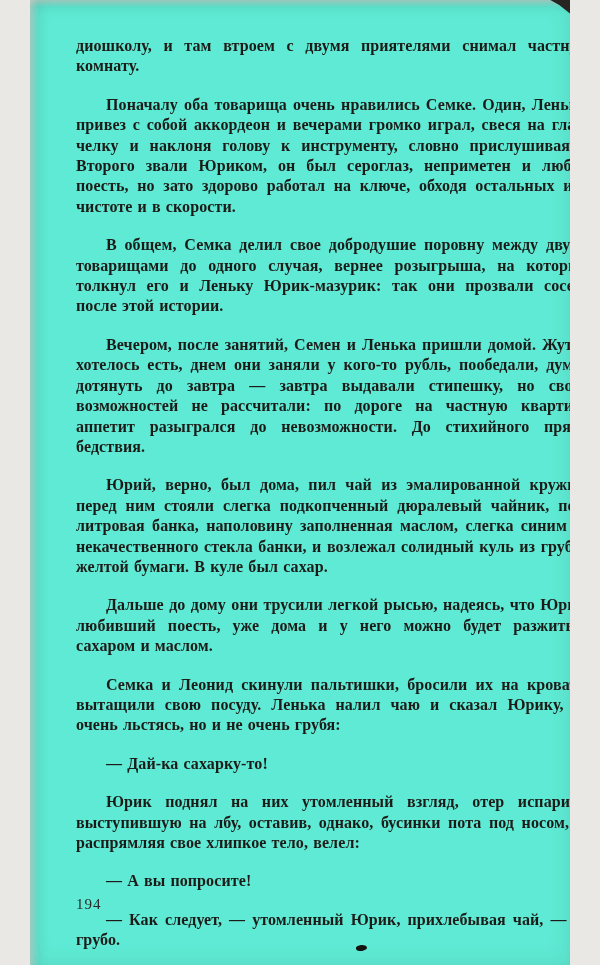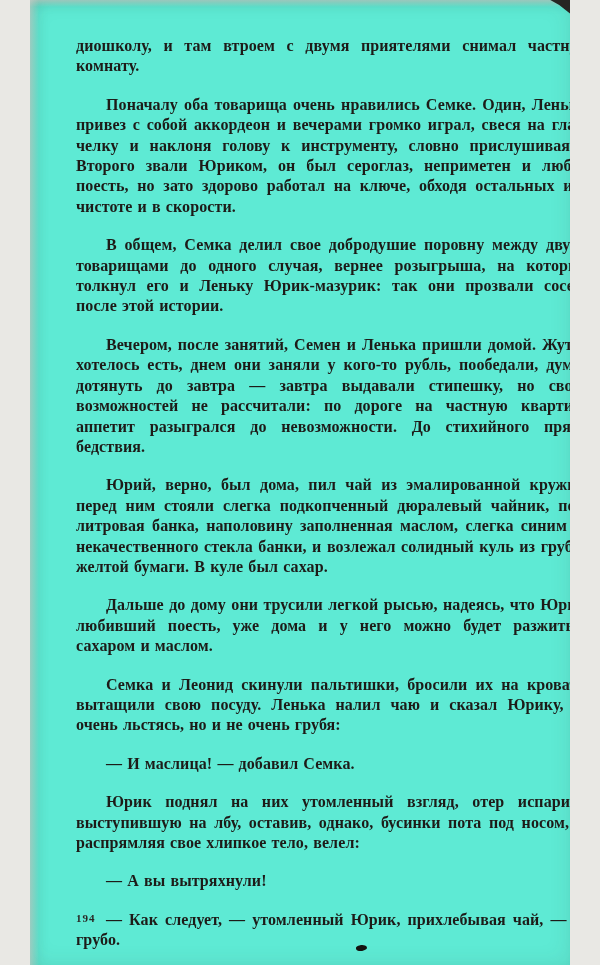--- a/index.html
+++ b/index.html
@@ -70,41 +70,40 @@
   }
   .para.indent {
     text-indent: 30px;
     margin-top: 18px;
   }
   .page-number {
     position: absolute;
     left: 46px;
     top: 896px;
     color: #2a2825;
-    font-size: 11px;
-    font-weight: 700;
+    font-size: 15px;
+    font-weight: 400;
     letter-spacing: 1px;
-    margin-top: 16px;
   }
 </style>
 </head>
 <body>
 
 <div class="scan">
   <div class="edge-top"></div>
   <div class="edge-left"></div>
   <div class="corner-mark"></div>
   <div class="text-block" id="text-block">
       <p class="para">диошколу, и там втроем с двумя приятелями снимал частную комнату.</p>
       <p class="para indent">Поначалу оба товарища очень нравились Семке. Один, Ленька, привез с собой аккордеон и вечерами громко играл, свеся на глаза челку и наклоня голову к инструменту, словно прислушиваясь. Второго звали Юриком, он был сероглаз, неприметен и любил поесть, но зато здорово работал на ключе, обходя остальных и в чистоте и в скорости.</p>
       <p class="para indent">В общем, Семка делил свое добродушие поровну между двумя товарищами до одного случая, вернее розыгрыша, на который толкнул его и Леньку Юрик-мазурик: так они прозвали соседа после этой истории.</p>
       <p class="para indent">Вечером, после занятий, Семен и Ленька пришли домой. Жутко хотелось есть, днем они заняли у кого-то рубль, пообедали, думая дотянуть до завтра — завтра выдавали стипешку, но своих возможностей не рассчитали: по дороге на частную квартиру аппетит разыгрался до невозможности. До стихийного прямо бедствия.</p>
       <p class="para indent">Юрий, верно, был дома, пил чай из эмалированной кружки, перед ним стояли слегка подкопченный дюралевый чайник, пол-литровая банка, наполовину заполненная маслом, слегка синим от некачественного стекла банки, и возлежал солидный куль из грубой желтой бумаги. В куле был сахар.</p>
       <p class="para indent">Дальше до дому они трусили легкой рысью, надеясь, что Юрик, любивший поесть, уже дома и у него можно будет разжиться сахаром и маслом.</p>
       <p class="para indent">Семка и Леонид скинули пальтишки, бросили их на кровать, вытащили свою посуду. Ленька налил чаю и сказал Юрику, не очень льстясь, но и не очень грубя:</p>
-      <p class="para indent">— И маслица! — добавил Семка.</p>
+      <p class="para indent">— Дай-ка сахарку-то!</p>
       <p class="para indent">Юрик поднял на них утомленный взгляд, отер испарину, выступившую на лбу, оставив, однако, бусинки пота под носом, и, распрямляя свое хлипкое тело, велел:</p>
-      <p class="para indent">— А вы вытряхнули!</p>
+      <p class="para indent">— А вы попросите!</p>
       <p class="para indent">— Как следует, — утомленный Юрик, прихлебывая чай, — не грубо.</p>
     </div>
   <div class="page-number">194</div>
   <div class="spot-mark"></div>
 </div>
 
 </body></html>

